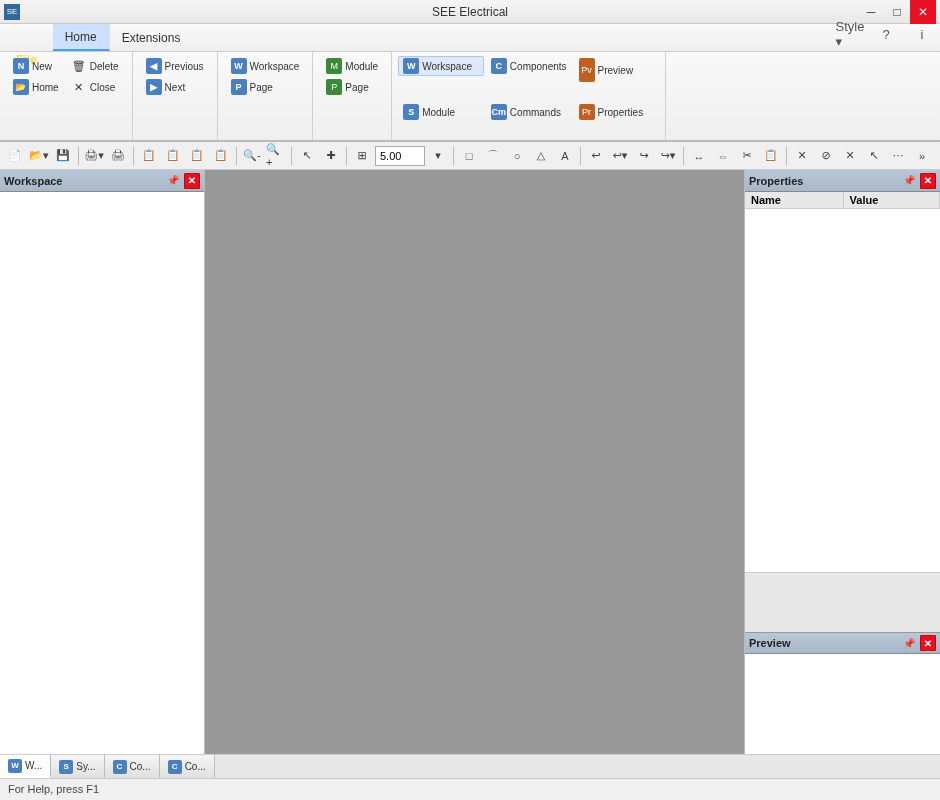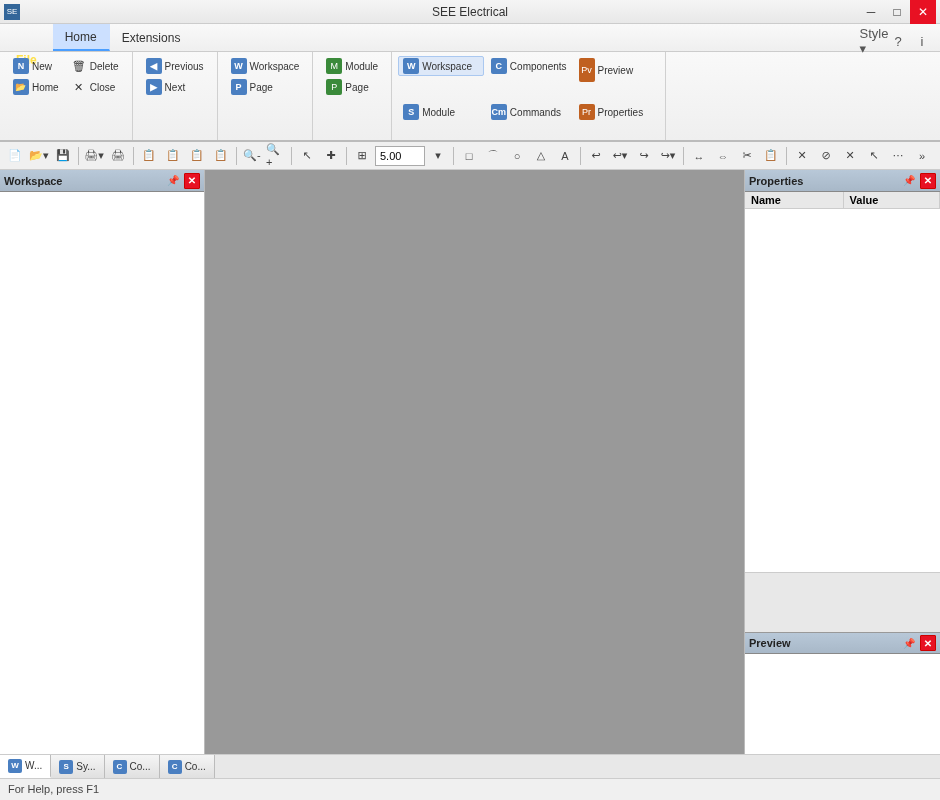--- a/index.html
+++ b/index.html
@@ -40,21 +40,21 @@
       display: flex; align-items: center;
       cursor: pointer; font-size: 12px; color: #333;
       border-right: 1px solid transparent;
     }
     .menu-item:hover, .menu-item.active { background: #dde8f8; }
     .menu-item.active { background: #cce0ff; border-bottom: 2px solid #4a9eff; }
 
     
     #menu-bar-right {
       margin-left: auto;
-      display: flex; align-items: flex-end; gap: 4px; padding-right: 8px;
+      display: flex; align-items: flex-start; gap: 16px; padding-right: 8px;
     }
     .menu-bar-icon {
       width: 20px; height: 20px;
       display: flex; align-items: center; justify-content: center;
       cursor: pointer; font-size: 13px; color: #555;
       border: 1px solid transparent; border-radius: 2px;
     }
 
     
     #ribbon {

